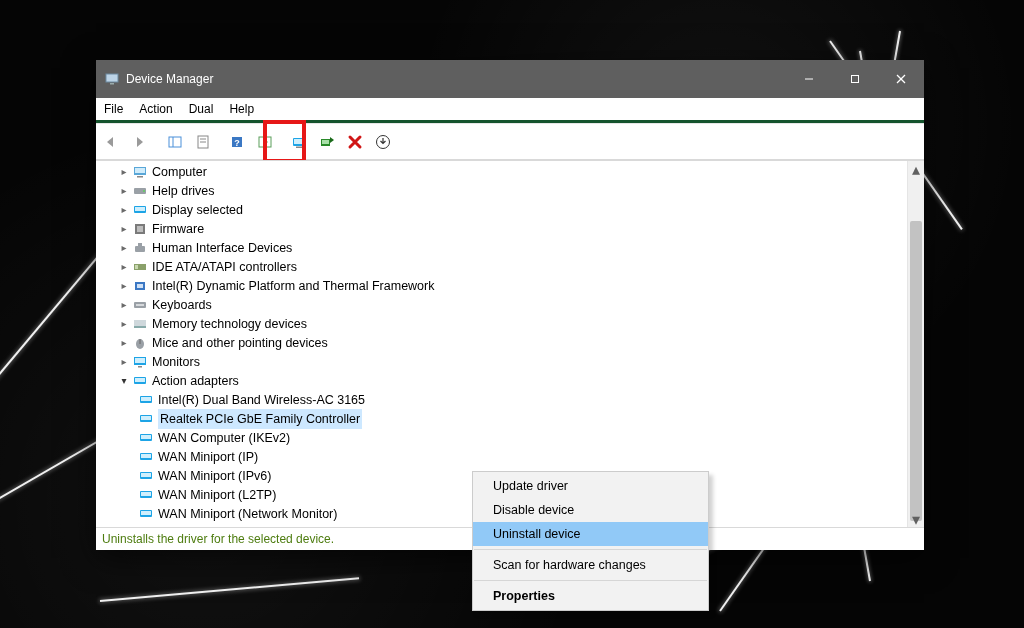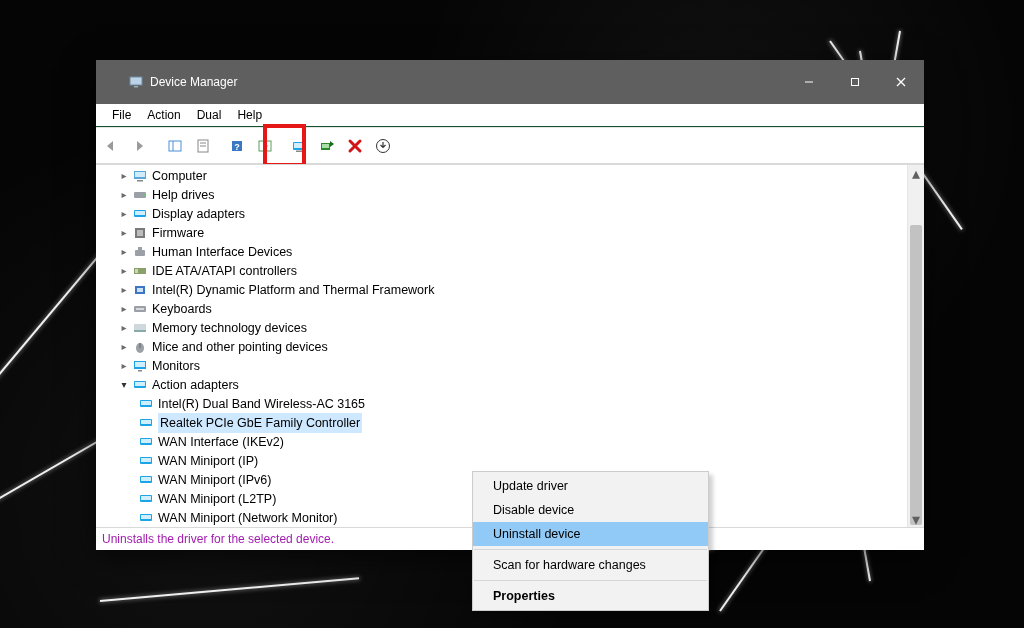--- a/index.html
+++ b/index.html
@@ -31,42 +31,41 @@
   .window {
     position: absolute;
     left: 96px; top: 60px;
     width: 828px; height: 490px;
     background: #fff;
     box-shadow: 0 8px 30px rgba(0,0,0,0.6);
     display: flex;
     flex-direction: column;
   }
   .titlebar {
-    height: 44px;
+    height: 38px;
     background: #5f5f5f;
     display: flex;
     align-items: center;
     color: #fff;
     font-size: 12px;
-    padding-left: 24px;
   }
   .titlebar .icon {
     width: 16px; height: 16px; margin: 0 6px 0 8px;
     display:flex; align-items:center; justify-content:center;
   }
   .titlebar .title { flex:0 0 auto; }
   .titlebar .spacer { flex:1; }
   .winbtn {
     width: 46px; height: 30px; display:flex; align-items:center; justify-content:center;
     color:#fff;
   }
   .winbtn svg { width:10px; height:10px; stroke:#fff; }
   .menubar {
-    height: 22px; background:#fff; border-bottom:1px solid #14532d;
-    display:flex; align-items:center; font-size:12px; padding:0 8px;
+    height: 22px; background:#fff; border-bottom:3px solid #14532d;
+    display:flex; align-items:center; font-size:12px; padding:0 0;
   }
   .menubar .mitem { padding:2px 8px; }
   .toolbar {
     height: 35px; background:#fff;
     border-top:1px solid #e6e6e6;
     border-bottom: 1px solid #d9d9d9;
     display:flex; align-items:center; padding:0 2px;
     gap:2px;
   }
   .tbtn {
@@ -108,21 +107,21 @@
     background:#cde8ff;
   }
   .scrollbar {
     position:absolute; right:0; top:0; bottom:0; width:16px;
     background:#f0f0f0; border-left:1px solid #e5e5e5;
   }
   .sbtn { width:16px; height:16px; display:flex; align-items:center; justify-content:center; color:#606060; }
   .sthumb { position:absolute; left:2px; right:2px; background:#c2c2c2; border-radius:2px; }
   .statusbar {
     height:22px; border-top:1px solid #d9d9d9; font-size:12px;
-    display:flex; align-items:center; padding:0 6px; color:#a21caf;
+    display:flex; align-items:center; padding:0 6px; color:#4d7c0f;
     background:#fff;
   }
   .ctxmenu {
     position:absolute;
     background:#f2f2f2;
     border:1px solid #cccccc;
     box-shadow:4px 4px 4px rgba(0,0,0,0.18);
     font-size:12.5px;
     padding:2px 0;
   }
@@ -275,21 +274,21 @@
         <span class="label">Help drives</span>
       </div>
       <div class="row indent0">
         <span class="expander">▸</span>
         <span class="devicon">
             <svg viewBox="0 0 16 16">
               <rect x="2" y="4" width="12" height="7" rx="1" fill="#1da4e6"></rect>
               <rect x="3" y="5" width="10" height="4" fill="#cfeffd"></rect>
             </svg>
           </span>
-        <span class="label">Display adapters</span>
+        <span class="label">Display selected</span>
       </div>
       <div class="row indent0">
         <span class="expander">▸</span>
         <span class="devicon">
             <svg viewBox="0 0 16 16">
               <rect x="3" y="3" width="10" height="10" fill="#7a7a7a"></rect>
               <rect x="5" y="5" width="6" height="6" fill="#bdbdbd"></rect>
             </svg>
           </span>
         <span class="label">Firmware</span>
@@ -394,21 +393,21 @@
           </span>
         <span class="label selected" style="padding:3px 2px;">Realtek PCIe GbE Family Controller</span>
       </div>
       <div class="row indent1">
         <span class="devicon">
             <svg viewBox="0 0 16 16">
               <rect x="2" y="4" width="12" height="7" rx="1" fill="#1da4e6"></rect>
               <rect x="3" y="5" width="10" height="4" fill="#cfeffd"></rect>
             </svg>
           </span>
-        <span class="label">WAN Interface (IKEv2)</span>
+        <span class="label">WAN Computer (IKEv2)</span>
       </div>
       <div class="row indent1">
         <span class="devicon">
             <svg viewBox="0 0 16 16">
               <rect x="2" y="4" width="12" height="7" rx="1" fill="#1da4e6"></rect>
               <rect x="3" y="5" width="10" height="4" fill="#cfeffd"></rect>
             </svg>
           </span>
         <span class="label">WAN Miniport (IP)</span>
       </div>

